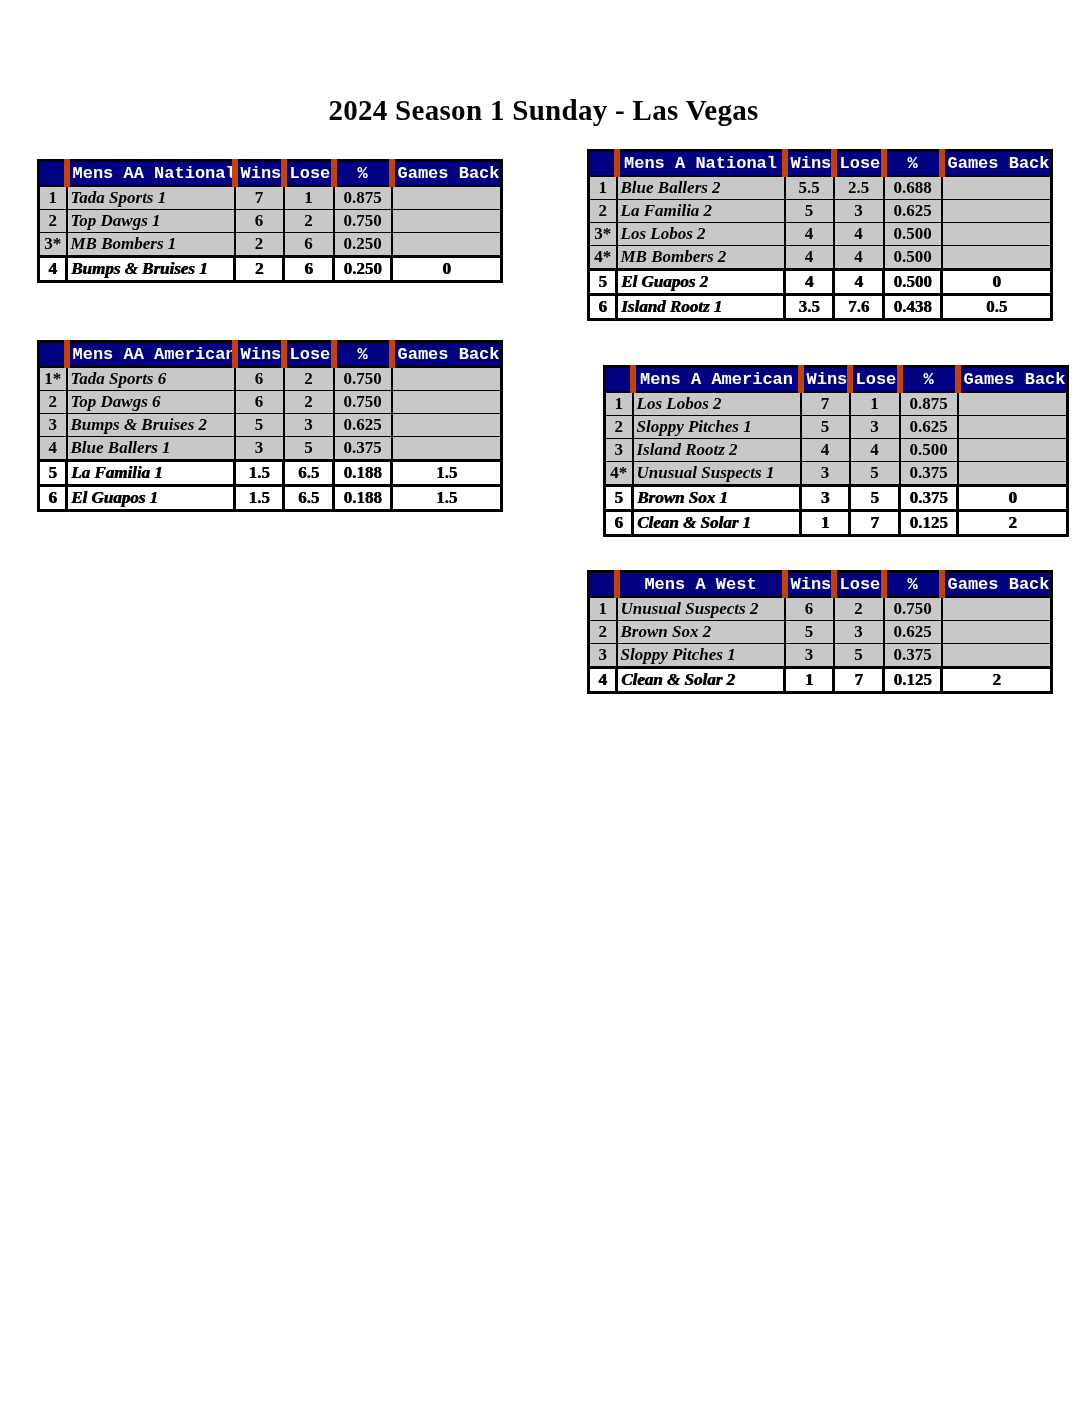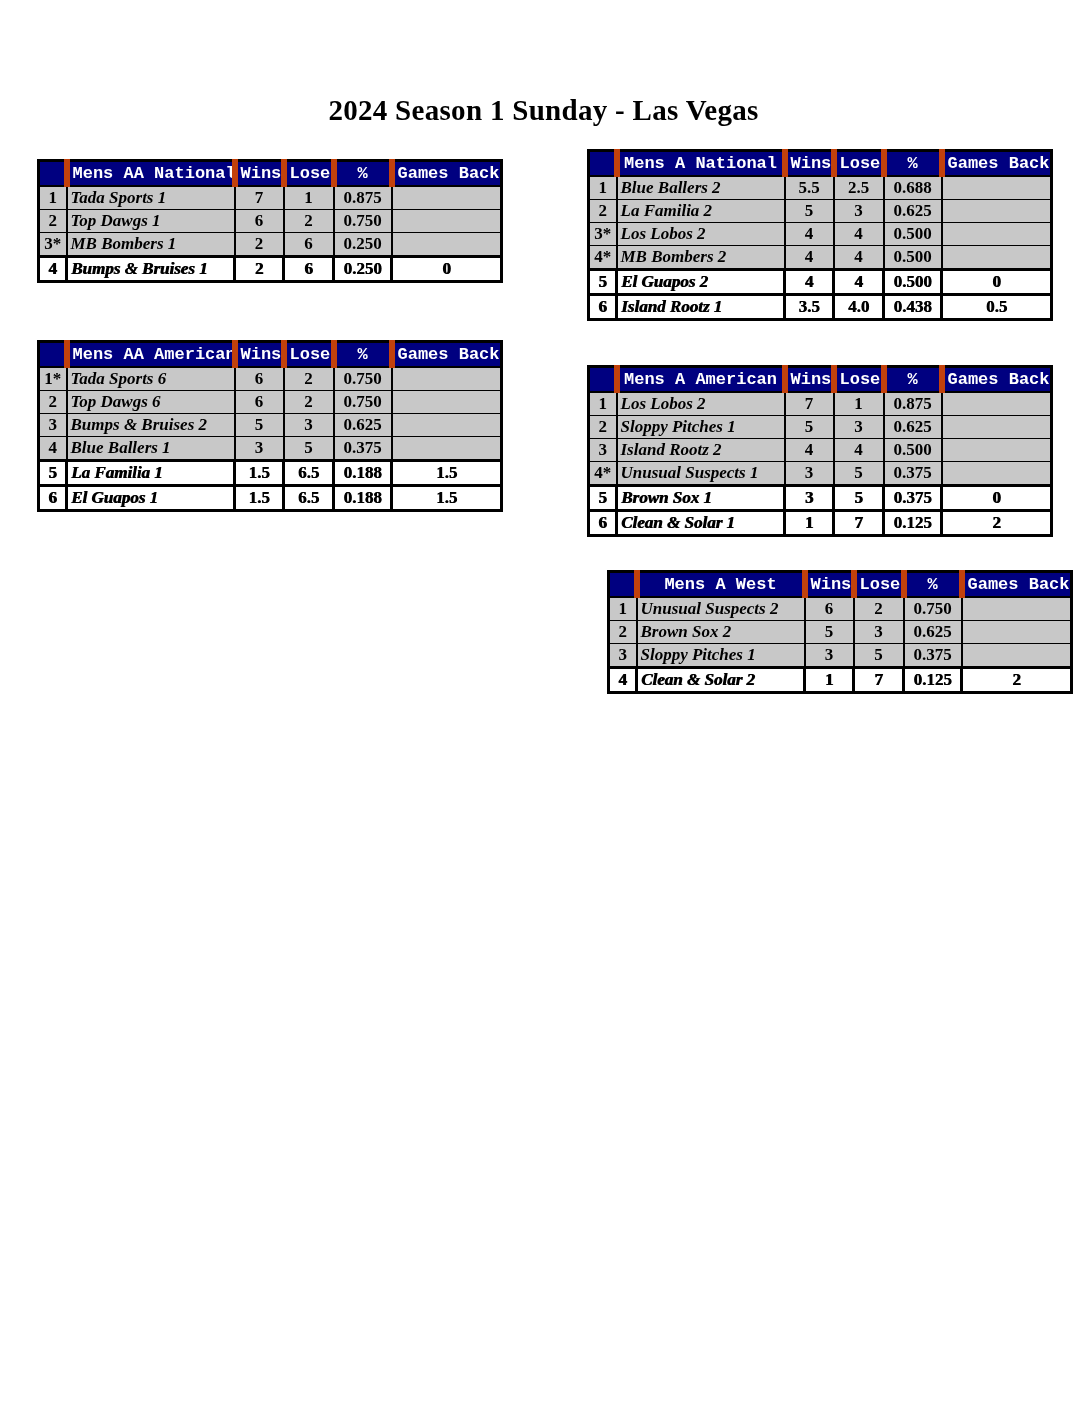--- a/index.html
+++ b/index.html
@@ -20,22 +20,22 @@
     text-align:center;
     font-size:29px;
     font-weight:bold;
     color:var(--title-text,#000);
     letter-spacing:0.3px;
   }
   .tbl-host{position:absolute;width:464px;}
   #table-host-0{left:37px;top:159px;}
   #table-host-1{left:587px;top:149px;}
   #table-host-2{left:37px;top:340px;}
-  #table-host-3{left:587px;top:365px;}
-  #table-host-4{left:587px;top:570px;margin-left:20px;}
+  #table-host-3{left:603px;top:365px;}
+  #table-host-4{left:587px;top:570px;}
 
   table.standings{
     border-collapse:collapse;
     table-layout:fixed;
     width:463px;
     border:3px solid var(--border,#000);
     font-family:"Liberation Serif", serif;
     font-size:17px;
     font-weight:bold;
     color:#000;
@@ -199,21 +199,21 @@
             <td class="c-team">El Guapos 2</td>
             <td class="c-num">4</td>
             <td class="c-num">4</td>
             <td class="c-num">0.500</td>
             <td class="c-num">0</td>
           </tr>
           <tr class="below">
             <td class="c-rank">6</td>
             <td class="c-team">Island Rootz 1</td>
             <td class="c-num">3.5</td>
-            <td class="c-num">4.0</td>
+            <td class="c-num">7.6</td>
             <td class="c-num">0.438</td>
             <td class="c-num">0.5</td>
           </tr>
         </tbody>
       </table>
     </div>
   <div class="tbl-host" id="table-host-2">
       <table class="standings">
         <colgroup>
           <col style="width: 28px;">

